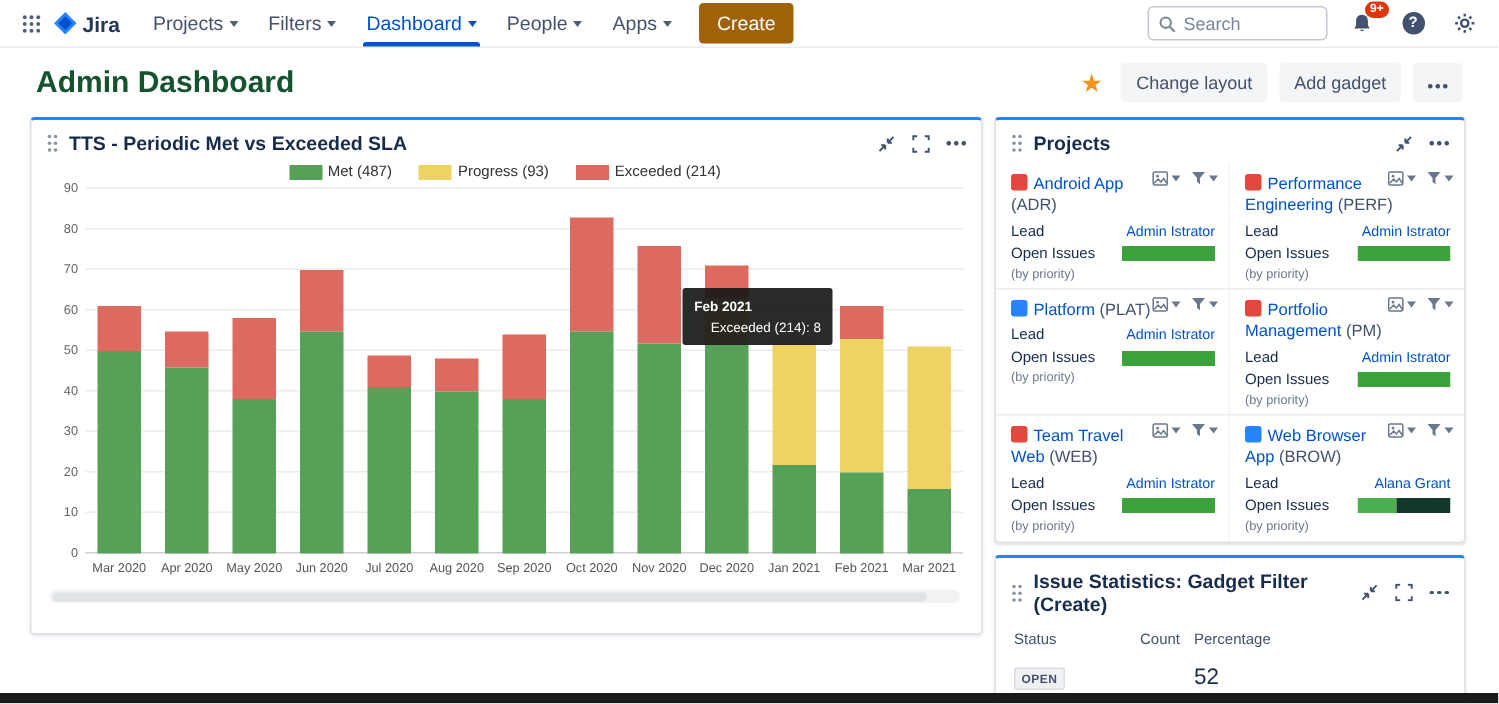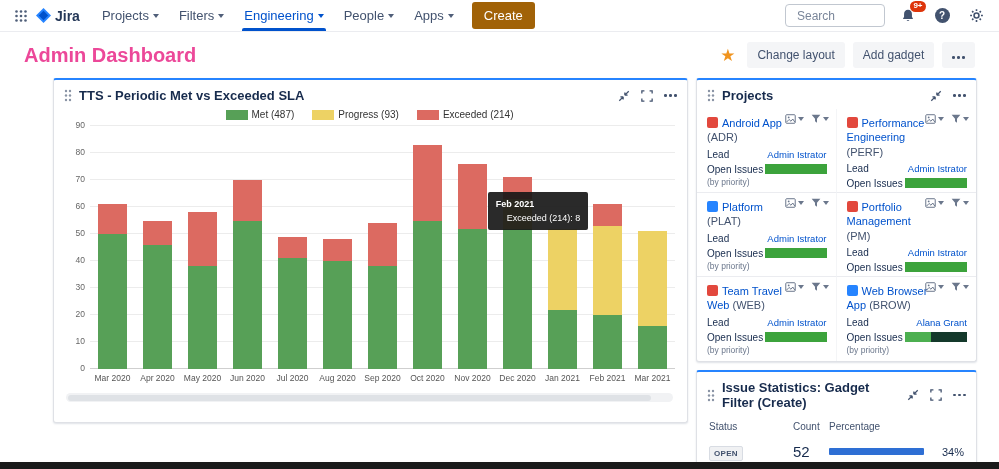--- a/index.html
+++ b/index.html
@@ -20,52 +20,52 @@
   .nav-item.active { color:#0052CC; font-weight:500; }
   .nav-item.active::after { content:""; position:absolute; left:8px; right:8px; bottom:0;
               height:3px; background:#0052CC; border-radius:2px 2px 0 0; }
   .tri { display:inline-block; width:0; height:0; border-left:3.5px solid transparent;
          border-right:3.5px solid transparent; border-top:4px solid #505F79; }
   .create-btn { margin-left:8px; background:#a16207; color:#fff; border:none; border-radius:3px;
                 font-size:13px; padding:6px 12px; font-weight:500; cursor:pointer;
                 font-family:"Liberation Sans", sans-serif; }
   .nav-right { display:flex; align-items:center; gap:12px; }
   .search { display:flex; align-items:center; gap:5px; border:1px solid #C1C7D0; border-radius:4px;
-            padding:4px 6px; width:100px; height:23px; background:#fff; }
+            padding:4px 6px; width:120px; height:23px; background:#fff; }
   .search input { border:none; outline:none; width:82px; font-size:12px; color:#344563;
                   font-family:"Liberation Sans", sans-serif; }
   .search input::placeholder { color:#7A869A; }
   .icon-btn { position:relative; width:22px; height:22px; display:flex; align-items:center;
               justify-content:center; cursor:pointer; }
   .badge { position:absolute; top:-4px; right:-7px; background:#DE350B; color:#fff; font-size:8px;
            font-weight:bold; border-radius:8px; padding:1.5px 3.5px; line-height:1; }
   .help-circle { width:15px; height:15px; border-radius:50%; background:#42526E; color:#fff;
                  font-size:10px; font-weight:bold; display:flex; align-items:center; justify-content:center; }
 
   
   .page-header { display:flex; align-items:center; justify-content:space-between; padding:10px 24px 8px 24px; }
-  .page-title { font-size:20px; font-weight:600; color:#ec4899; }
+  .page-title { font-size:20px; font-weight:600; color:#14532d; }
   .page-actions { display:flex; align-items:center; gap:8px; }
   .star { color:#F0941F; font-size:17px; line-height:1; cursor:pointer; padding:0 4px; }
   .btn { background:#F4F5F7; border:none; border-radius:3px; color:#42526E; font-size:12px;
          padding:6px 10px; font-weight:500; cursor:pointer; font-family:"Liberation Sans", sans-serif; }
   .dotmenu { display:inline-flex; gap:2.5px; align-items:center; }
   .dotmenu i { width:2.6px; height:2.6px; border-radius:50%; background:#42526E; display:block; }
 
   
   .dashboard { display:flex; gap:8px; padding:2px 22px 0 20px; align-items:flex-start; }
   .gadget { background:#fff; border:1px solid #DFE1E6; border-top:2px solid #2684FF;
             border-radius:3px; box-shadow:0 1px 2px rgba(9,30,66,0.13); }
   .gadget-header { display:flex; align-items:center; gap:7px; padding:8px 10px 6px 10px; }
   .gadget-title { font-size:13px; font-weight:700; color:#172B4D; flex:1; }
   .g-icons { display:flex; align-items:center; gap:11px; }
   .g-icons > * { cursor:pointer; }
 
   
-  .sla { width:635px; min-height:345px; flex:0 0 635px;margin-left:33px; }
+  .sla { width:635px; min-height:345px; flex:0 0 635px; }
   .chart { padding:0 12px 6px 10px; }
   .legend { display:flex; justify-content:center; gap:18px; font-size:10px; color:#333; margin:0 0 6px 0; }
   .lg-item { display:inline-flex; align-items:center; gap:4px; }
   .lg-sw { width:22px; height:10px; display:inline-block; }
   .plot-wrap { display:flex; }
   .y-axis { width:26px; position:relative; height:243px; flex:0 0 26px; }
   .ylab { position:absolute; right:5px; font-size:8.5px; color:#666; transform:translateY(4px); }
   .plot { flex:1; position:relative; height:243px; }
   .gridline { position:absolute; left:0; right:0; height:1px; background:#ECECEC; }
   .gridline.base { background:#CFCFCF; }
@@ -102,21 +102,21 @@
               font-size:10px; color:#172B4D; }
   .lead-link { color:#0052CC; font-size:9.5px; text-decoration:none; cursor:pointer; }
   .oi-bar { width:62px; height:10px; display:flex; overflow:hidden; }
   .oi-seg { display:block; height:100%; }
   .by-priority { font-size:8.5px; color:#6B778C; margin-top:2px; }
 
   
   .stats { min-height:170px; }
   .stats-table { padding:2px 12px 10px 12px; }
   .thead { display:grid; grid-template-columns:84px 36px 1fr; color:#42526E; font-size:10px; padding:3px 0 7px 0; }
-  .srow { display:grid; grid-template-columns:84px 36px 1fr; align-items:center; padding:3px 0; }
+  .srow { display:grid; grid-template-columns:84px 36px 1fr; align-items:center; padding:3px 0;gap:36px; }
   .loz { display:inline-block; font-size:8px; font-weight:700; padding:2px 4px; border-radius:2px;
          letter-spacing:0.3px; border:1px solid transparent; }
   .loz.open, .loz.approved { background:#F0F1F3; color:#42526E; border-color:#D8DCE3; }
   .count { color:#172B4D; font-size:15px; }
   .pct-cell { display:flex; align-items:center; gap:8px; }
   .pct-track { flex:1; height:7px; position:relative; }
   .pct-fill { height:7px; background:#2E6FD4; border-radius:1px; }
   .pct-label { width:32px; text-align:right; font-size:11px; color:#172B4D; }
 
   .bottom-strip { position:absolute; left:0; right:0; bottom:0; height:7px; background:#1A1A1A; z-index:20; }
@@ -151,21 +151,21 @@
       <nav class="nav-items">
         <a class="nav-item">
             <span>Projects</span>
             <span class="tri"></span>
           </a>
         <a class="nav-item">
             <span>Filters</span>
             <span class="tri"></span>
           </a>
         <a class="nav-item active">
-            <span>Engineering</span>
+            <span>Dashboard</span>
             <span class="tri" style="border-top-color:#0052CC"></span>
           </a>
         <a class="nav-item">
             <span>People</span>
             <span class="tri"></span>
           </a>
         <a class="nav-item">
             <span>Apps</span>
             <span class="tri"></span>
           </a>
@@ -639,26 +639,20 @@
         <div class="stats-table">
           <div class="thead">
             <span>Status</span>
             <span>Count</span>
             <span>Percentage</span>
           </div>
           <div id="statsrows">
               <div class="srow">
                 <span><span class="loz open">OPEN</span></span>
                 <span class="count">52</span>
-                <span class="pct-cell">
-                  <span class="pct-track">
-                    <span class="pct-fill" style="width: 100%; display: block;"></span>
-                  </span>
-                  <span class="pct-label">34%</span>
-                </span>
               </div>
               <div class="srow">
                 <span></span>
               </div>
             </div>
         </div>
       </section>
 
     </div>
   </main>

